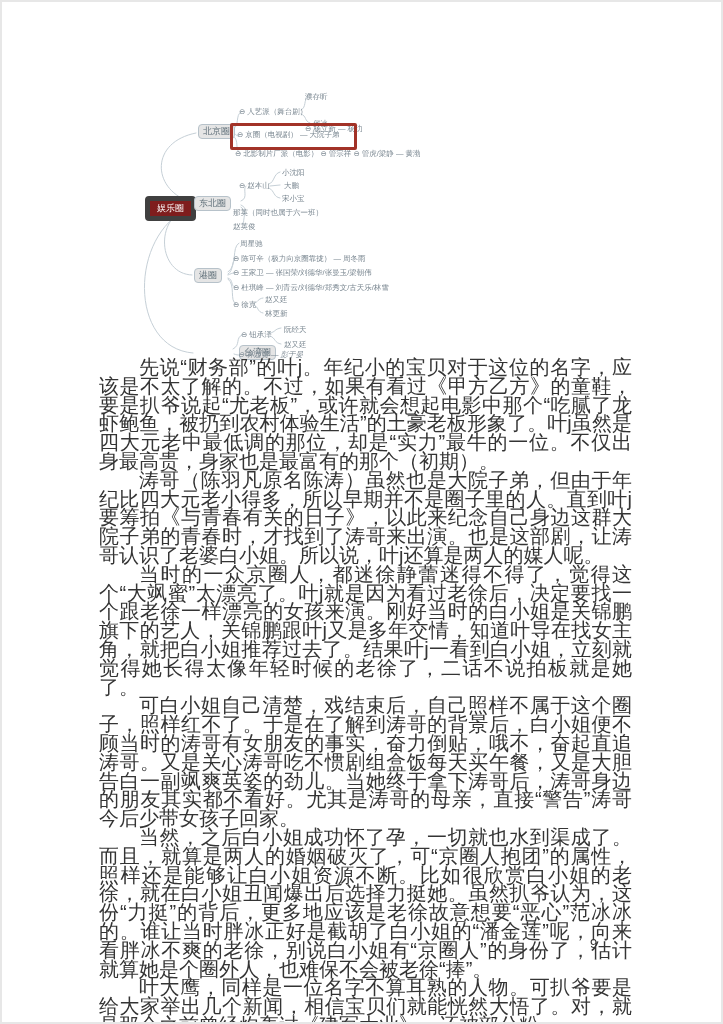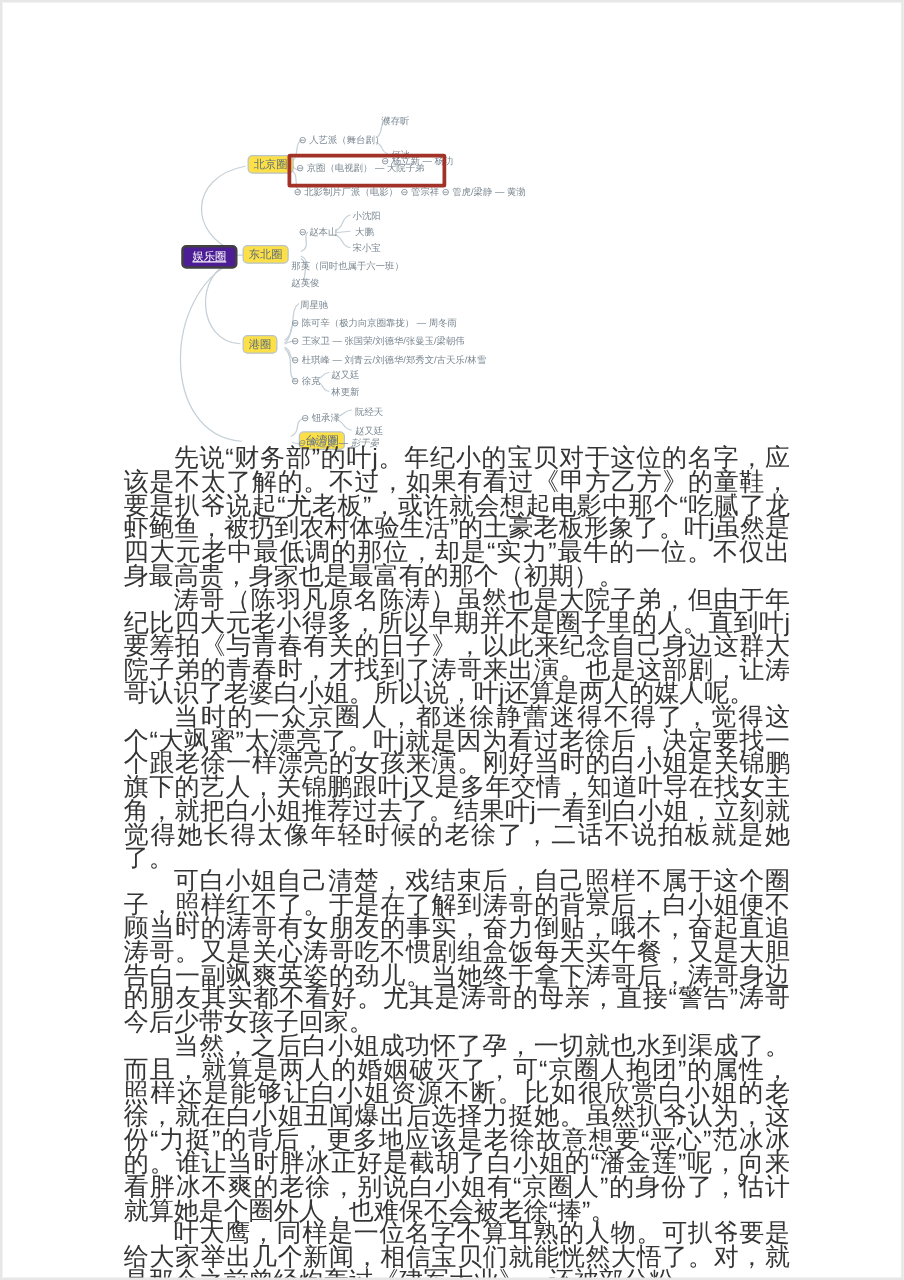--- a/index.html
+++ b/index.html
@@ -22,32 +22,31 @@
   .mm-connectors{position:absolute;left:0;top:0;width:723px;height:365px;}
   .mm-label{
     position:absolute;
     font-size:7.5px;line-height:9px;
     color:#7a8791;white-space:nowrap;
   }
   .mm-box{
     position:absolute;
     font-size:9px;line-height:11px;
     color:#5d6d77;
-    background:#fde047;
+    background:#e5e5e5;
     border:1px solid #b7c2ca;
     border-radius:4px;
     padding:1px 4px;
     white-space:nowrap;
   }
   .mm-root{
-    background:#4c1d95;
-    border:2px solid #404040;
+    background:#7f1d1d;
+    border:5px solid #404040;
     color:#ffffff;
     padding:2px 7px;
-    text-decoration:underline;
   }
   .mm-highlight{
     position:absolute;
     left:228px;top:121px;width:121px;height:21px;
     border:3px solid #a23227;
     border-radius:2px;
     pointer-events:none;
   }
   
   .article{

